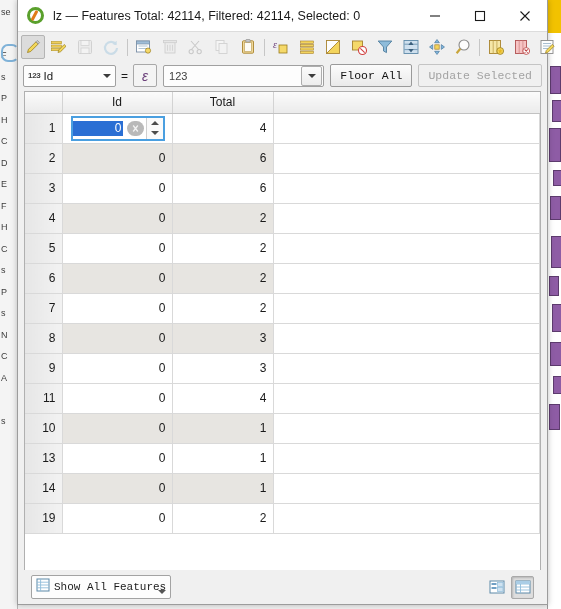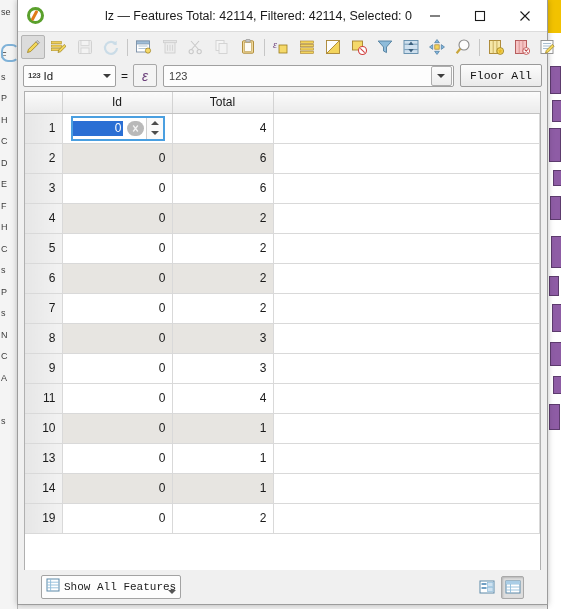--- a/index.html
+++ b/index.html
@@ -82,21 +82,21 @@
     box-sizing: border-box;
   }
   .qgis-logo .needle {
     position: absolute; left: 6px; top: 3px;
     width: 3px; height: 11px; background: #e07b18;
     transform: rotate(28deg);
     border-radius: 1px;
   }
   #title-text {
     font-size: 12.5px; color: #1a1a1a;
-    white-space: nowrap; flex: 1 1 auto; text-align: right;
+    white-space: nowrap; flex: 1 1 auto;
   }
   .win-btn {
     width: 45px; height: 31px;
     display: flex; align-items: center; justify-content: center;
     flex: none;
     color: #1a1a1a;
   }
   .win-btn svg { display: block; }
 
   
@@ -295,21 +295,21 @@
     border-left: 4px solid transparent;
     border-right: 4px solid transparent;
     border-top: 4px solid #4c4c4c;
   }
 
   
   #bottombar {
     height: 34px; min-height: 34px;
     background: #f0f0f0;
     display: flex; align-items: center;
-    padding: 0 23px;
+    padding: 0 13px;
     box-sizing: border-box;
   }
   #show-all-combo {
     height: 24px; width: 140px; flex: none;
     background: #fdfdfd;
     border: 1px solid #a3a3a3; border-radius: 2px;
     display: flex; align-items: center;
     padding-left: 4px;
     box-sizing: border-box;
     position: relative;
@@ -590,20 +590,21 @@
     <div id="expr-btn">ε</div>
 
     <div class="combo" id="value-combo">
       <span id="value-text" placeholder="123">123</span>
       <span id="value-arrowbox">
           <i class="caret"></i>
         </span>
     </div>
 
     <div class="push">Floor All</div>
+    <div class="push disabled">Update Selected</div>
   </div>
 
   <div id="table-wrap">
     <table class="attr">
       <colgroup>
         <col class="c-gutter">
           <col class="c-id">
           <col class="c-floor">
           <col class="c-rest">
       </colgroup>

